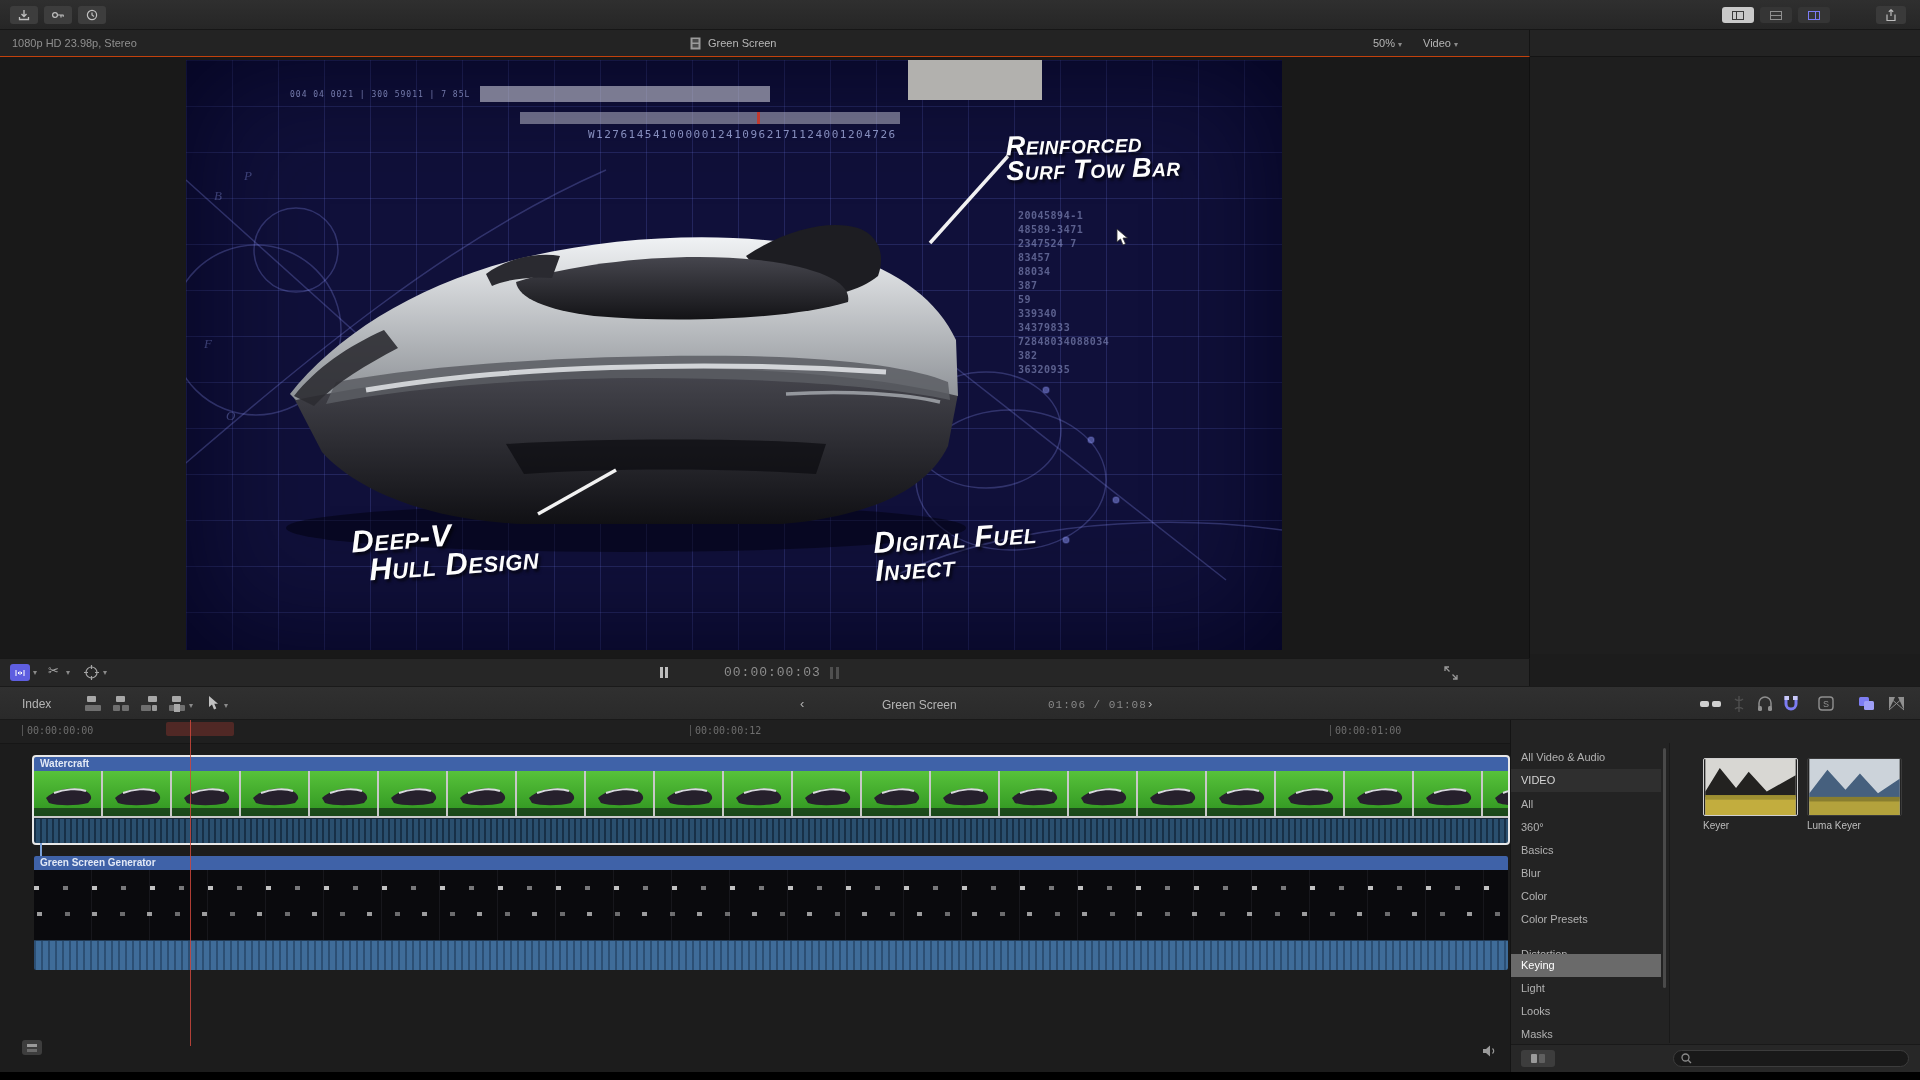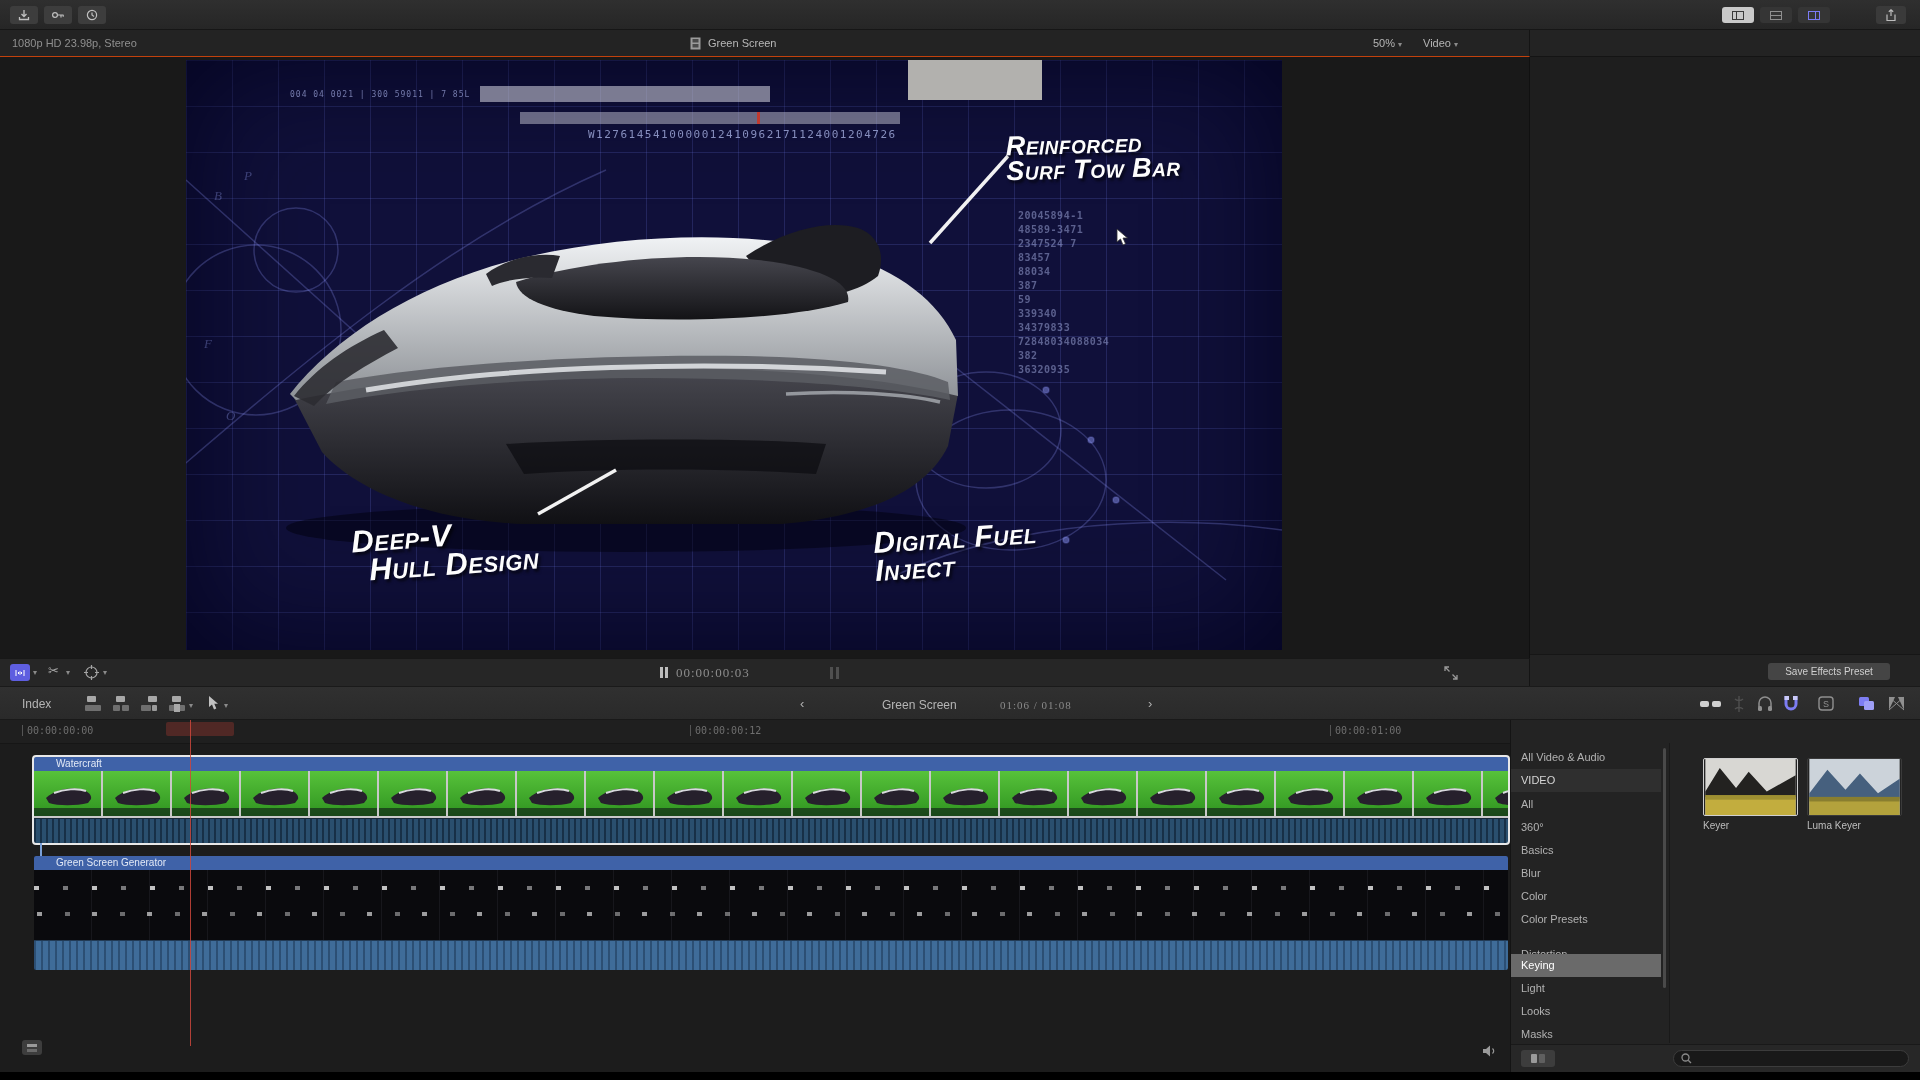--- a/index.html
+++ b/index.html
@@ -19,28 +19,28 @@
           background-image:linear-gradient(rgba(110,122,235,0.20) 1px,transparent 1px),
                            linear-gradient(90deg,rgba(110,122,235,0.20) 1px,transparent 1px);
           background-size:46px 46px;box-shadow:inset 0 0 120px rgba(0,0,25,.8);}
   .canvas-label{position:absolute;color:#fdfdfd;font-weight:bold;font-style:italic;font-variant:small-caps;
                 line-height:.92;text-shadow:2px 3px 3px rgba(0,0,0,.65);letter-spacing:.5px;}
   .specnum span{display:block;height:14px;font-size:10px;font-weight:bold;color:rgba(165,175,225,.5);letter-spacing:.5px;font-family:"DejaVu Sans Mono",monospace;}
   .hudbar{position:absolute;background:rgba(215,215,225,.55);}
   
   .transport{left:0;top:658px;width:1530px;height:28px;background:#262626;border-top:1px solid #181818;border-right:1px solid #141414;}
   .insp-bottom{left:1530px;top:654px;width:390px;height:32px;background:#232323;border-top:1px solid #161616;}
-  .tc{font-family:Liberation Serif, serif;font-size:13px;color:#8d8d8d;letter-spacing:1px;}
+  .tc{font-family:Liberation Mono, monospace;font-size:13px;color:#8d8d8d;letter-spacing:1px;margin-left:48px;}
   
   .tbar{left:0;top:686px;width:1920px;height:34px;background:linear-gradient(#303030,#2a2a2a);border-top:1px solid #1a1a1a;border-bottom:1px solid #191919;}
   .ruler{left:0;top:720px;width:1510px;height:24px;background:#1f1f1f;border-bottom:1px solid #161616;}
   .tick{position:absolute;top:5px;color:#6e6e6e;font-size:10px;border-left:1px solid #555;padding-left:4px;font-family:"DejaVu Sans Mono",monospace;}
   .timeline{left:0;top:744px;width:1510px;height:328px;background:#1c1c1c;}
   
-  .cliptitle{height:14px;background:#3f62a8;color:#e2e9f6;font-size:10px;line-height:14px;padding-left:22px;white-space:nowrap;overflow:hidden;}
+  .cliptitle{height:14px;background:#3f62a8;color:#e2e9f6;font-size:10px;line-height:14px;padding-left:6px;white-space:nowrap;overflow:hidden;font-weight:bold;}
   .filmstrip{display:flex;background:#c8c8c8;overflow:hidden;}
   .gthumb{width:67px;height:45px;flex:0 0 auto;margin-right:2px;}
   
   .insp{left:1530px;top:57px;width:390px;height:597px;background:#1e1e1e;}
   .disc{color:#8a8a8a;font-size:8px;}
   
   .fx{left:1510px;top:720px;width:410px;height:352px;background:#232323;border-left:1px solid #141414;}
   .fxhead{position:absolute;left:0;top:0;width:410px;height:23px;background:linear-gradient(#323232,#2b2b2b);border-bottom:1px solid #191919;}
   .fxrow{position:absolute;left:0;width:150px;height:23px;line-height:23px;padding-left:10px;font-size:11px;color:#b2b2b2;white-space:nowrap;}
   .fxrow.section{background:#2f2f2f;color:#d6d6d6;}
@@ -278,25 +278,20 @@
 
     
     
     
     
     
     
     
   </div>
 
-  <div class="abs insp-bottom">
-    <div class="abs btn" style="left:238px;top:8px;width:122px;height:17px;background:#454545;font-size:10px;color:#cfcfcf;">
-      <span>Save Effects Preset</span>
-    </div>
-  </div>
 
   <div class="abs tbar">
     <span class="abs txt" style="left:22px;top:10px;color:#b4b4b4;font-size:12px;">Index</span>
 
     <svg class="abs" style="left:84px;top:8px;" width="18" height="17" viewBox="0 0 18 17">
         <rect x="3" y="1" width="9" height="6" rx="1" fill="#a8a8a8"></rect>
         <rect x="1" y="10" width="16" height="6" rx="1" fill="#6f6f6f"></rect>
       </svg>
     <svg class="abs" style="left:112px;top:8px;" width="18" height="17" viewBox="0 0 18 17">
         <rect x="4" y="1" width="9" height="6" rx="1" fill="#a8a8a8"></rect>

